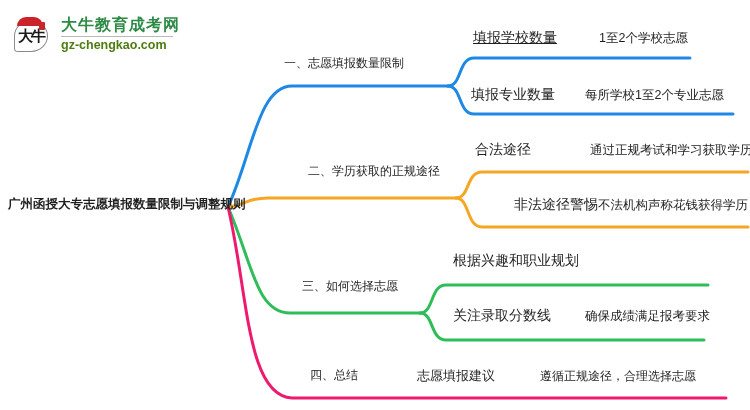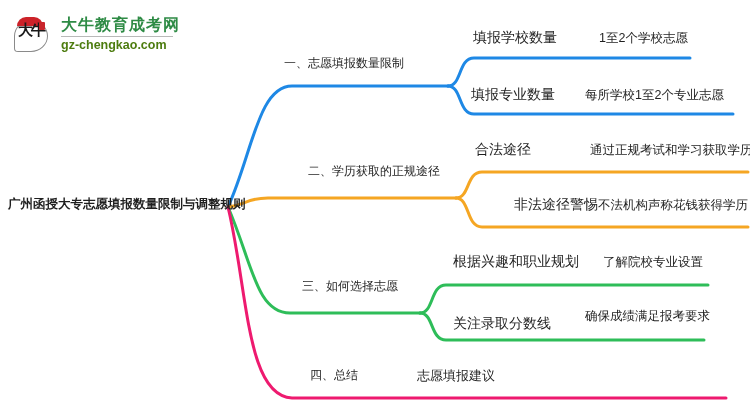--- a/index.html
+++ b/index.html
@@ -25,21 +25,21 @@
     border:1.5px solid #8a8a8a;border-radius:50% 50% 50% 12%;
     background:#fff;box-sizing:border-box;
   }
   .logo-arc{
     position:absolute;left:2px;top:-4px;
     width:26px;height:9px;
     border-radius:12px 12px 0 0;
     background:#cc2229;
   }
   .logo-chars{
-    position:absolute;left:3px;top:3px;
+    position:absolute;left:3px;top:9px;
     width:28px;height:26px;
     font-family:"Liberation Serif","DejaVu Serif",serif;
     font-weight:700;font-size:15px;line-height:13px;
     color:#1a1a1a;letter-spacing:-2px;
   }
   .logo-seal{
     position:absolute;right:2px;top:1px;
     width:6px;height:8px;background:#c9252c;border-radius:1px;
   }
   .logo-text{margin-left:13px;}
@@ -100,33 +100,33 @@
       <path d="M 420 313 C 434 313 430 285 446 285 L 708 285" stroke="#2EBD59"></path>
       <path d="M 420 313 C 434 313 430 340 446 340 L 704 340" stroke="#2EBD59"></path>
 
       <path d="M 228 207 C 248 290 246 396 292 398 L 726 398" stroke="#EE1A6F"></path>
     </g>
   </svg>
 
   <div class="node-label root-label" style="left:8px;top:196px;">广州函授大专志愿填报数量限制与调整规则</div>
 
   <div class="node-label l1" style="left:284px;top:55px;">一、志愿填报数量限制</div>
-  <div class="node-label l2" style="left:473px;top:29px;">填报学校数量</div>
+  <div class="node-label l2" style="left:473px;top:29px;text-decoration:underline;">填报学校数量</div>
   <div class="node-label l3" style="left:599px;top:30px;">1至2个学校志愿</div>
   <div class="node-label l2" style="left:471px;top:86px;">填报专业数量</div>
   <div class="node-label l3" style="left:585px;top:87px;">每所学校1至2个专业志愿</div>
 
   <div class="node-label l1" style="left:308px;top:163px;">二、学历获取的正规途径</div>
   <div class="node-label l2" style="left:475px;top:141px;">合法途径</div>
   <div class="node-label l3" style="left:590px;top:142px;">通过正规考试和学习获取学历</div>
   <div class="node-label l2" style="left:474px;top:196px;margin-left:40px;">非法途径警惕</div>
   <div class="node-label l3" style="left:598px;top:197px;">不法机构声称花钱获得学历</div>
 
   <div class="node-label l1" style="left:302px;top:278px;">三、如何选择志愿</div>
-  <div class="node-label l2" style="left:453px;top:253px;">根据兴趣和职业规划</div>
-  <div class="node-label l3" style="left:603px;top:254px;">了解院校专业设置</div>
-  <div class="node-label l2" style="left:453px;top:307px;margin-top:8px;">关注录取分数线</div>
+  <div class="node-label l2" style="left:453px;top:253px;font-family:Liberation Serif, serif;">根据兴趣和职业规划</div>
+  <div class="node-label l2" style="left:453px;top:307px;">关注录取分数线</div>
   <div class="node-label l3" style="left:585px;top:308px;">确保成绩满足报考要求</div>
 
   <div class="node-label l1" style="left:310px;top:367px;">四、总结</div>
   <div class="node-label l2" style="left:417px;top:368px;font-size:13px;">志愿填报建议</div>
+  <div class="node-label l3" style="left:540px;top:368px;font-size:12px;">遵循正规途径，合理选择志愿</div>
 
 </div>
 
 </body></html>

